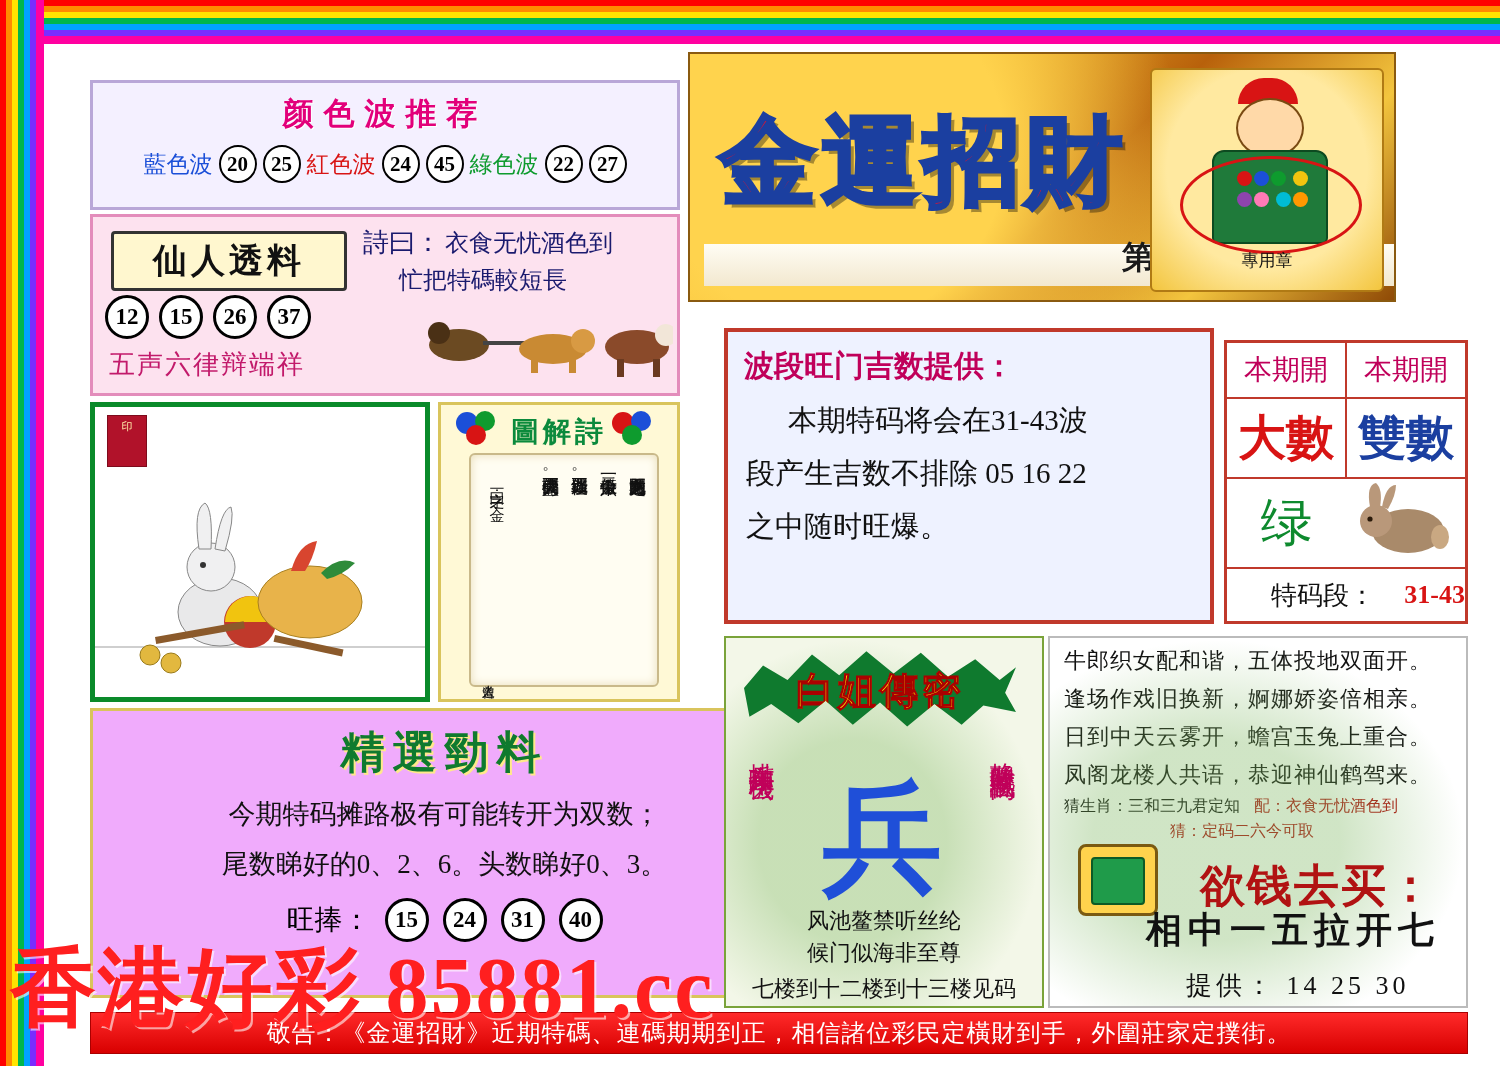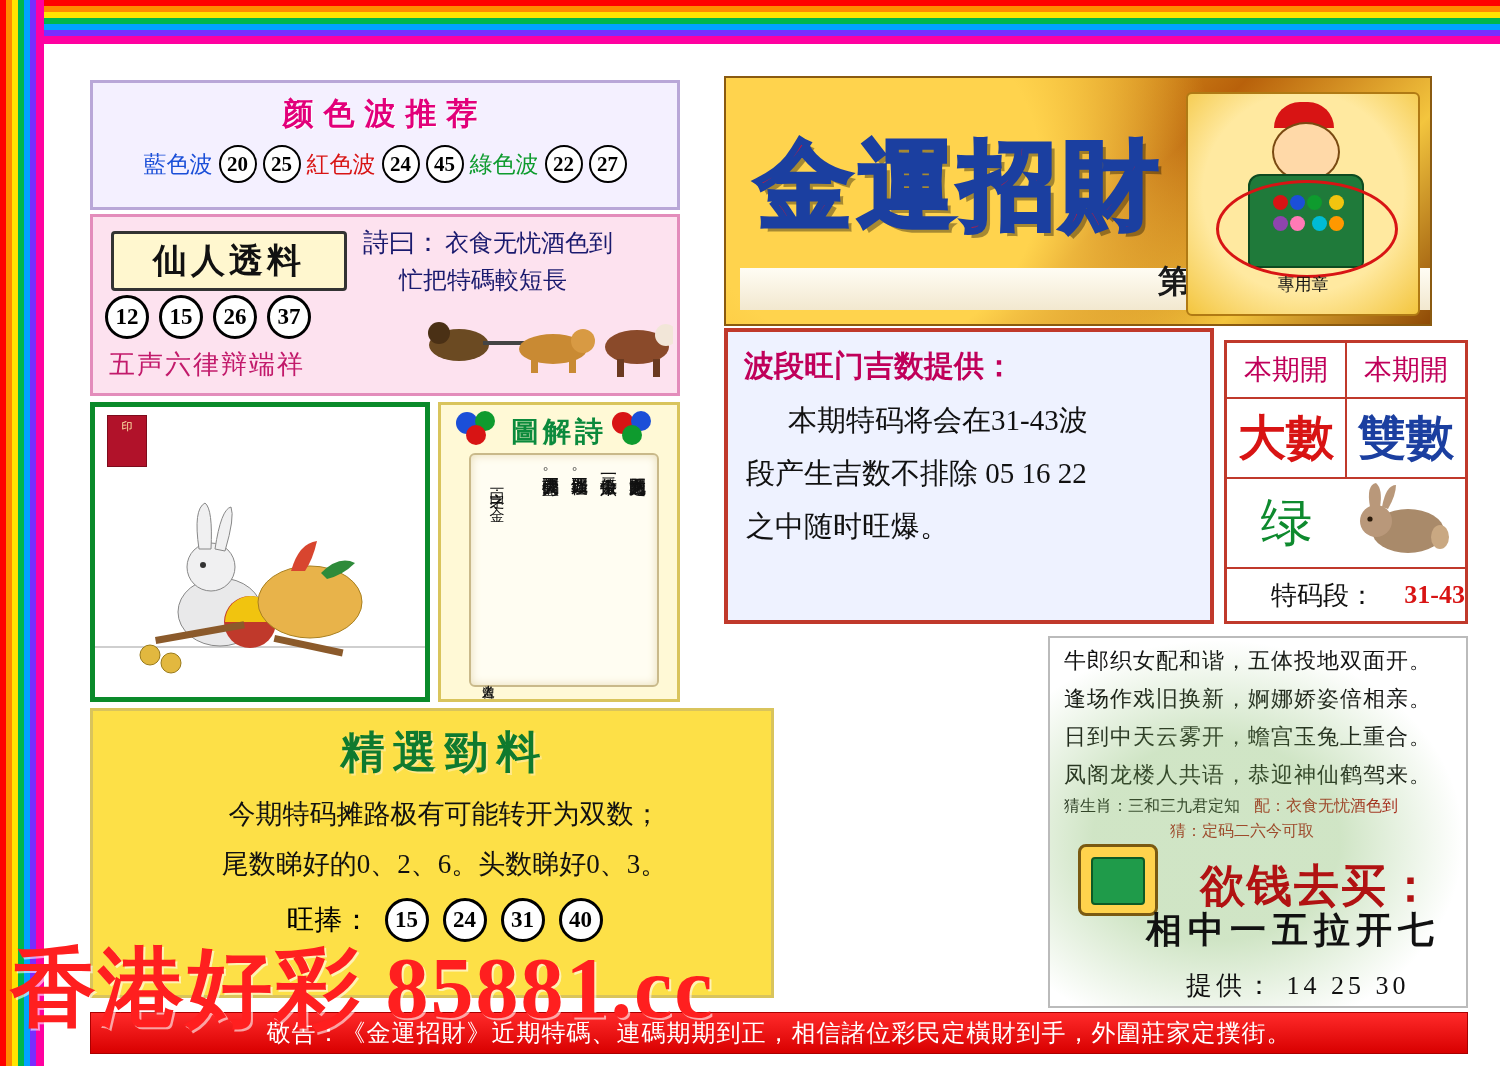--- a/index.html
+++ b/index.html
@@ -108,44 +108,44 @@
     background:#fffdf2;border:2px solid #c9b98a;border-radius:6px;
     box-shadow:inset 0 0 10px #e8dcb6;
   }
   .vtext{
     writing-mode:vertical-rl;text-orientation:upright;
     font-family:"Liberation Serif",serif;
   }
 
   #jingxuan{
     left:46px;top:664px;width:684px;height:290px;
-    background:#fde047;border:3px solid #d9c45c;padding-left:25px;
+    background:#f0abfc;border:3px solid #d9c45c;padding-left:25px;
   }
   #jingxuan .jx-title{
     text-align:center;margin-top:12px;
     font-size:44px;font-weight:bold;color:#0f7a2e;letter-spacing:8px;
     font-family:"Liberation Serif",serif;
     text-shadow:2px 2px 0 #ffe98a;
   }
   #jingxuan .jx-l1,#jingxuan .jx-l2{
     text-align:center;font-size:27px;color:#111;margin-top:14px;
     font-family:"Liberation Serif",serif;
   }
   #jingxuan .jx-balls{
     display:flex;align-items:center;justify-content:center;gap:14px;margin-top:16px;
     font-size:28px;font-family:"Liberation Serif",serif;
   }
 
   
   #banner{
-    left:644px;top:32px;width:708px;height:250px;
+    left:644px;top:8px;width:708px;height:250px;
     background:
       radial-gradient(circle at 20% 40%,#ffd34d 0 30%,rgba(255,200,40,0) 60%),
       linear-gradient(135deg,#d98c12 0%,#f6bd2e 25%,#b8610b 55%,#f3c53e 78%,#8f4a06 100%);
-    border:2px solid #8a5a10;overflow:hidden;margin-left:36px;
+    border:2px solid #8a5a10;overflow:hidden;
   }
   #banner .bigtitle{
     position:absolute;left:30px;top:44px;
     font-size:96px;font-weight:bold;letter-spacing:6px;
     font-family:"Liberation Serif",serif;
     color:#e8102a;
     -webkit-text-stroke:4px #1b3fa0;
     text-shadow:5px 5px 0 rgba(0,0,0,.35);
   }
   #banner .barwhite{
@@ -460,20 +460,32 @@
             <ellipse cx="94" cy="58" rx="9" ry="12" fill="#c9a882"></ellipse>
           </svg>
         </div>
       </div>
       <div class="rb-foot">
         <span class="k">特码段：</span>
         <span class="v">31-43</span>
       </div>
     </div>
 
+    <div class="panel" id="baijie">
+      <div class="dragonwm"></div>
+      <div class="starburst">
+        <span>白姐傳密</span>
+      </div>
+      <div class="bj-left vtext">排兵布陣用玄機</div>
+      <div class="bj-right vtext">静觀勝敗說高低</div>
+      <div class="bj-bing">兵</div>
+      <div class="bj-b1">风池鳌禁听丝纶</div>
+      <div class="bj-b2">候门似海非至尊</div>
+      <div class="bj-b3">七楼到十二楼到十三楼见码</div>
+    </div>
 
     <div class="panel" id="poembox">
       <div class="dragonwm"></div>
       <div class="pb-line">牛郎织女配和谐，五体投地双面开。</div>
       <div class="pb-line">逢场作戏旧换新，婀娜娇姿倍相亲。</div>
       <div class="pb-line">日到中天云雾开，蟾宫玉兔上重合。</div>
       <div class="pb-line">凤阁龙楼人共语，恭迎神仙鹤驾来。</div>
       <div class="pb-small">
         <span>猜生肖：三和三九君定知</span>
         <span class="r">配：衣食无忧酒色到</span>

